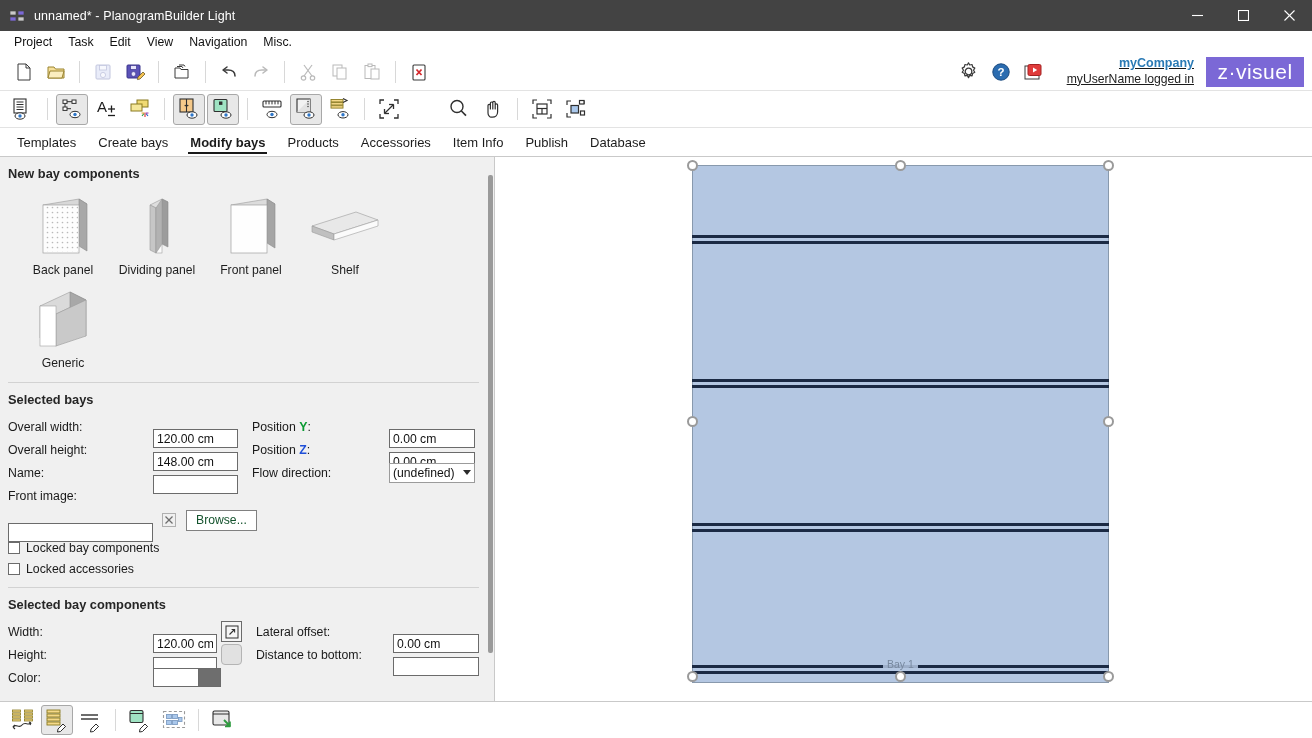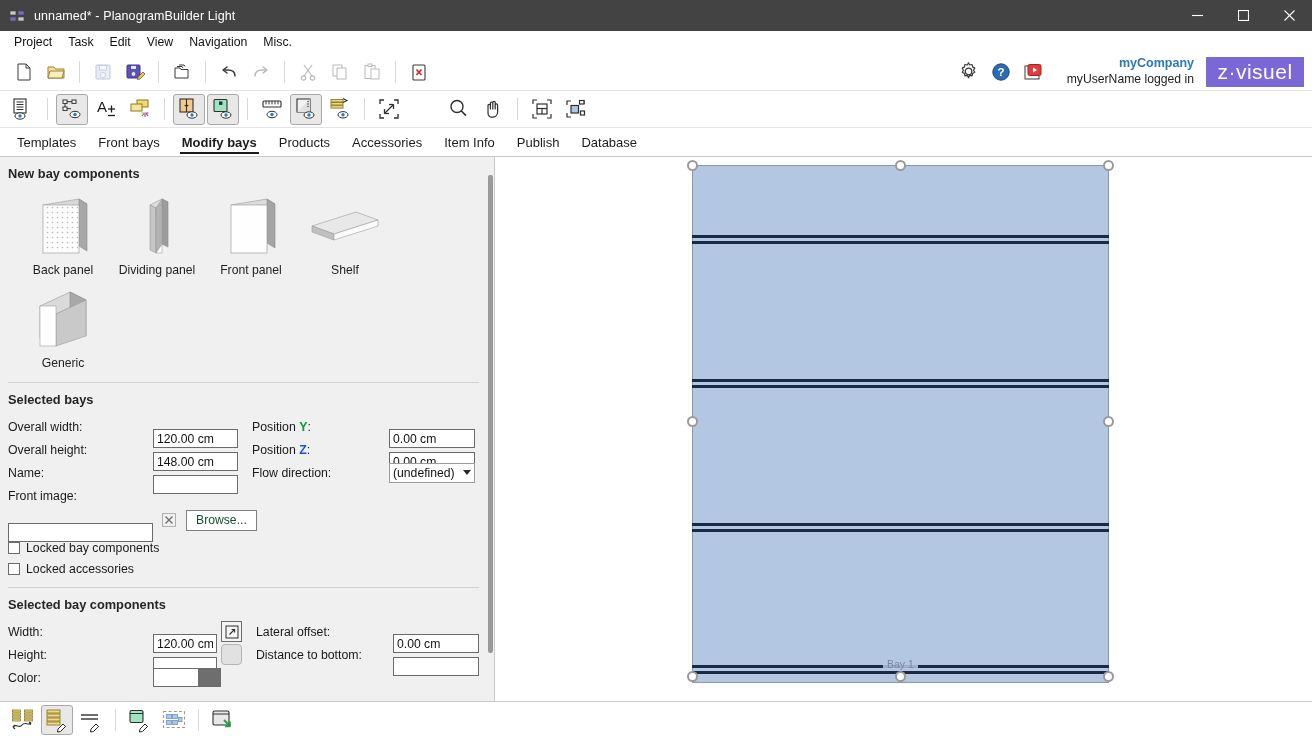--- a/index.html
+++ b/index.html
@@ -41,21 +41,21 @@
     height: 38px; flex: 0 0 38px; background: #ffffff;
     display: flex; align-items: center; padding: 0 8px;
     border-bottom: 1px solid #e3e3e3;
   }
   .tbtn {
     width: 30px; height: 30px; display: flex; align-items: center; justify-content: center;
     border: 1px solid transparent; border-radius: 3px; margin: 0 1px;
   }
   .tsep { width: 1px; height: 22px; background: #d8d8d8; margin: 0 7px; }
   .tb-right { margin-left: auto; display: flex; align-items: center; }
-  .account { text-align: right; line-height: 1.25; margin: 0 12px 0 18px; }
+  .account { text-align: right; line-height: 1.25; margin: 0 12px 0 18px; text-decoration: underline; }
   .acct-company { color: #2a7ab5; font-weight: bold; font-size: 12.5px; }
   .acct-user { color: #222; font-size: 12.2px; }
   .brand-logo {
     width: 98px; height: 30px; background: #7b68d6; color: #ffffff;
     display: flex; align-items: center; justify-content: center;
     font-size: 21px; letter-spacing: .5px; position: relative; overflow: hidden;
   }
 
   
   .toolbar2 {
@@ -527,21 +527,21 @@
           <rect x="15.5" y="3.5" width="4.5" height="3.5" fill="#fff"></rect>
           <rect x="16.5" y="14" width="4" height="4" fill="#fff"></rect>
         </g>
         <rect x="7" y="8.5" width="7.5" height="7.5" fill="#aac8ec" stroke="#2f2f2f" stroke-width="1.2"></rect>
       </svg>
     </div>
   </div>
 
   <div class="tabbar">
     <div class="tab">Templates</div>
-    <div class="tab">Front bays</div>
+    <div class="tab">Create bays</div>
     <div class="tab active">Modify bays</div>
     <div class="tab">Products</div>
     <div class="tab">Accessories</div>
     <div class="tab">Item Info</div>
     <div class="tab">Publish</div>
     <div class="tab">Database</div>
   </div>
 
   <div class="main">
 

